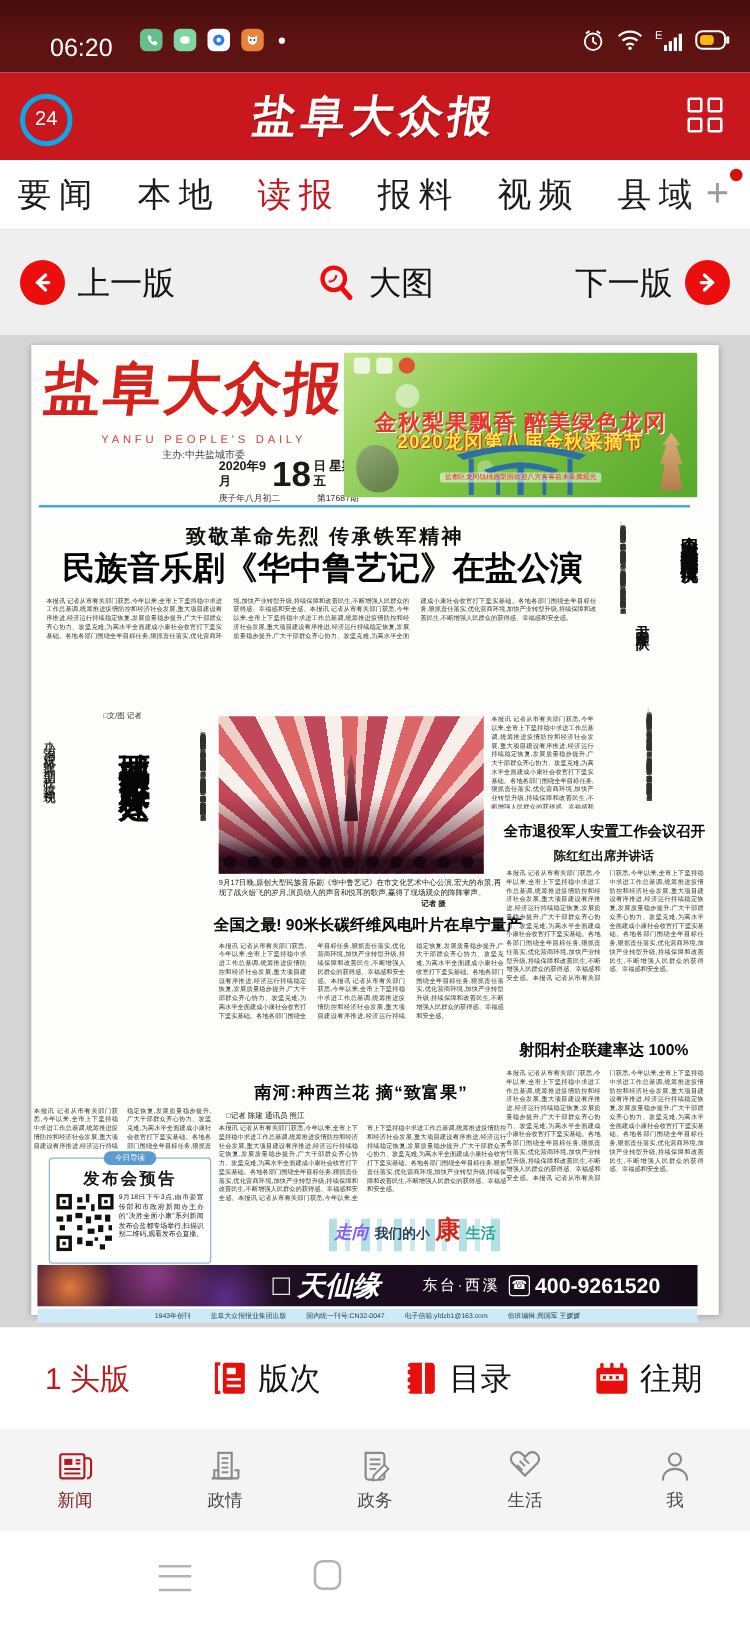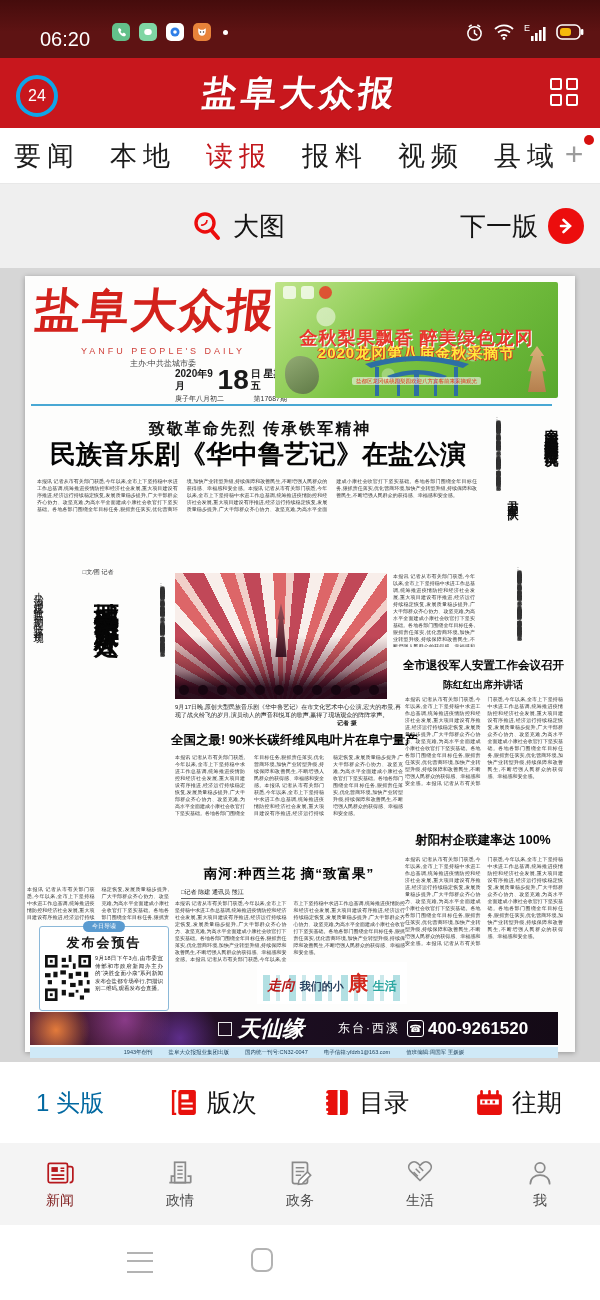--- a/index.html
+++ b/index.html
@@ -140,21 +140,21 @@
   .r3body{left:380px;top:580px;width:158px;height:148px;}
 
   .shead{left:146px;top:589px;width:236px;text-align:center;font-size:13.5px;font-weight:bold;color:#050505;letter-spacing:1px;white-space:nowrap;}
   .sbyline{left:156px;top:612px;font-size:6px;color:#222;border-bottom:1px solid #666;padding-bottom:1px;}
   .sbody{left:150px;top:624px;width:230px;height:104px;}
   .xiaokang{left:232px;top:686px;width:150px;height:42px;background:#fff;overflow:hidden;}
   .xk-sky{position:absolute;left:6px;bottom:3px;right:6px;height:26px;
     background:repeating-linear-gradient(90deg,#9fd8dc 0 7px,rgba(0,0,0,0) 7px 13px,#bfe3e6 13px 17px,rgba(0,0,0,0) 17px 26px);
     opacity:.8;}
   .xk-text{position:absolute;left:0;top:8px;width:100%;text-align:center;white-space:nowrap;}
-  .xk1{color:#b91c1c;font-size:14px;font-weight:bold;font-style:italic;}
+  .xk1{color:#8b5cf6;font-size:14px;font-weight:bold;font-style:italic;}
   .xk2{color:#27415f;font-size:11px;font-weight:bold;}
   .xk3{color:#d2281e;font-size:20px;font-weight:bold;font-family:"DejaVu Serif",serif;}
   .xk4{color:#2aa6a0;font-size:12px;font-weight:bold;}
 
   .notice{left:14px;top:650px;width:128px;height:83px;border:1px solid #8bb8d8;border-radius:3px;background:#fff;}
   .ntag{position:absolute;left:50%;top:-6px;transform:translateX(-50%);background:#5a9bd0;color:#fff;
     font-size:6px;padding:1px 9px;border-radius:7px;white-space:nowrap;}
   .ntitle{margin-top:7px;text-align:center;font-size:13px;font-weight:bold;color:#151515;letter-spacing:2px;}
   .nrow{display:flex;gap:4px;padding:3px 5px 0 5px;}
   .ntext{flex:1;font-size:5.5px;line-height:7.5px;color:#222;text-align:justify;overflow:hidden;}
@@ -173,21 +173,21 @@
   .bphico{width:15px;height:15px;border:1px solid #fff;border-radius:3px;font-size:10px;line-height:15px;
     text-align:center;margin-left:7px;flex:none;}
   .bphone{font-size:17px;font-weight:bold;margin-left:4px;white-space:nowrap;}
 
   .pfooter{left:5px;top:771px;width:528px;height:11px;background:#cfe9f7;display:flex;align-items:center;
     justify-content:center;gap:16px;font-size:5.5px;color:#23455e;white-space:nowrap;}
 
   
   .pagebar{position:absolute;left:0;top:1062px;width:600px;height:81px;background:#fff;
     display:flex;align-items:center;justify-content:space-between;padding:0 38px 0 36px;box-sizing:border-box;}
-  .pbcur{color:#0369a1;font-size:24px;}
+  .pbcur{color:#b91c1c;font-size:24px;}
   .pbitem{display:flex;align-items:center;gap:7px;font-size:25px;color:#141414;}
 
   
   .tabbar{position:absolute;left:0;top:1143px;width:600px;height:82px;background:#f4f4f4;display:flex;}
   .tbitem{flex:1;display:flex;flex-direction:column;align-items:center;justify-content:center;gap:4px;}
   .tblabel{font-size:14px;color:#4a4a4a;}
   .tbitem.active .tblabel{color:#7f1d1d;}
 
   
   .andnav{position:absolute;left:0;top:1225px;width:600px;height:75px;background:#fff;}
@@ -276,20 +276,29 @@
     <span class="ntab">报料</span>
     <span class="ntab">视频</span>
     <span class="ntab">县域</span>
     <span class="nmore">
       <span class="plus">+</span>
       <span class="reddot"></span>
     </span>
   </div>
 
   <div class="toolbar">
+    <span class="tgrp">
+      <span class="circbtn">
+        <svg width="20" height="20" viewBox="0 0 20 20">
+            <path d="M12.5 4L6 10l6.5 6" fill="none" stroke="#fff" stroke-width="2.6" stroke-linecap="round"></path>
+            <path d="M6.5 10H15" stroke="#fff" stroke-width="2.6" stroke-linecap="round"></path>
+          </svg>
+      </span>
+      <span class="tlabel">上一版</span>
+    </span>
     <span class="tgrp center">
       <svg width="32" height="32" viewBox="0 0 32 32">
           <circle cx="14" cy="13" r="9" fill="none" stroke="#ec0d0d" stroke-width="3.4"></circle>
           <path d="M20.5 20.5L27 28" stroke="#ec0d0d" stroke-width="4" stroke-linecap="round"></path>
           <path d="M10 15a5 5 0 006-5" fill="none" stroke="#ec0d0d" stroke-width="1.6"></path>
         </svg>
       <span class="tlabel">大图</span>
     </span>
     <span class="tgrp">
       <span class="tlabel">下一版</span>

